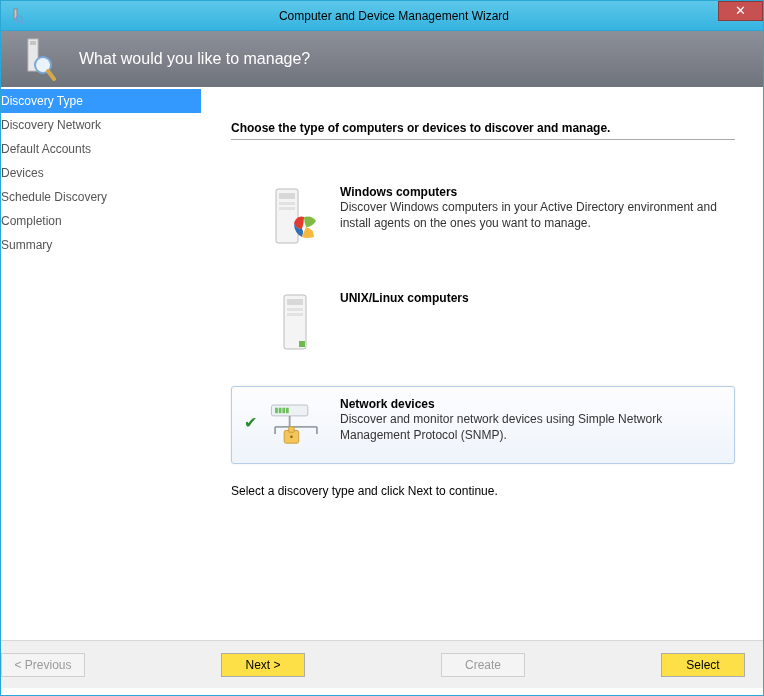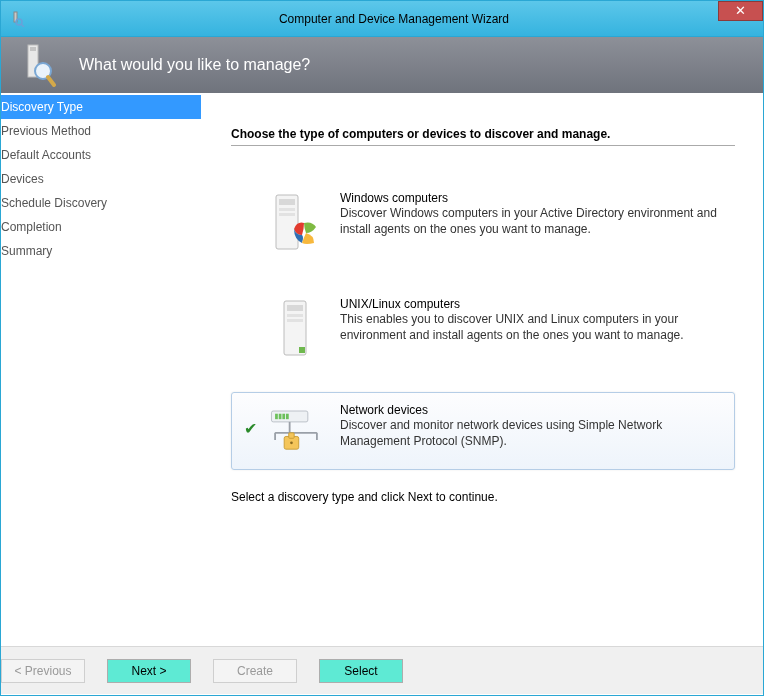--- a/index.html
+++ b/index.html
@@ -7,21 +7,21 @@
     margin: 0;
     font-family: "Segoe UI", Tahoma, sans-serif;
     font-size: 12px;
     background: #fff;
     width: 764px;
     height: 696px;
     overflow: hidden;
     border: 1px solid #2aa7d4;
   }
   .titlebar {
-    height: 36px;
+    height: 30px;
     background: #4fc2e8;
     background: linear-gradient(#5cc7ea, #35b3df);
     display: flex;
     align-items: center;
     position: relative;
     border-bottom: 1px solid #2aa7d4;
     justify-content: flex-end;
   }
   .titlebar .title {
     flex: 1;
@@ -118,50 +118,50 @@
   }
   .option-card.selected .check { visibility: visible; }
   .option-card .thumb {
     width: 60px;
     display: flex;
     justify-content: center;
     margin-right: 14px;
   }
   .option-text { flex: 1; }
   .option-text .opt-title {
-    font-weight: normal;
+    font-weight: bold;
     color: #000;
     font-size: 12px;
   }
   .option-text .opt-desc {
     color: #333;
     font-size: 12px;
     line-height: 1.35;
   }
   .hint {
     margin-top: 4px;
     font-size: 12px;
     color: #000;
   }
   .footer {
     height: 48px;
     background: #f0f0f0;
     border-top: 1px solid #d8d8d8;
     display: flex;
     align-items: center;
-    justify-content: flex-start;
+    justify-content: space-between;
     padding-right: 18px;
     gap: 22px;
   }
   .footer button {
     width: 84px;
     height: 24px;
     font-family: inherit;
     font-size: 12px;
-    background: #5eead4;
+    background: #fde047;
     border: 1px solid #adadad;
     cursor: pointer;
   }
   .footer button:disabled {
     color: #9a9a9a;
     border-color: #cfcfcf;
     background: #f4f4f4;
     cursor: default;
   }
   svg { display: block; }
@@ -189,21 +189,21 @@
       <circle cx="22" cy="28" r="8" fill="#eaf3fb" stroke="#7aa7d4" stroke-width="2"></circle>
       <line x1="27" y1="34" x2="33" y2="42" stroke="#d4a94a" stroke-width="4" stroke-linecap="round"></line>
     </svg>
   </span>
   <span>What would you like to manage?</span>
 </div>
 
 <div class="body-area">
   <div class="sidebar">
     <div class="step active">Discovery Type</div>
-    <div class="step disabled">Previous Method</div>
+    <div class="step disabled">Discovery Network</div>
     <div class="step disabled">Default Accounts</div>
     <div class="step disabled">Devices</div>
     <div class="step disabled">Schedule Discovery</div>
     <div class="step disabled">Completion</div>
     <div class="step disabled">Summary</div>
   </div>
 
   <div class="content">
     <div class="content-title">Choose the type of computers or devices to discover and manage.</div>
 
@@ -235,21 +235,20 @@
         <svg width="56" height="64" viewBox="0 0 56 64">
           <rect x="16" y="4" width="22" height="54" rx="2" fill="#f4f4f4" stroke="#bcbcbc"></rect>
           <rect x="19" y="8" width="16" height="6" fill="#d8d8d8"></rect>
           <rect x="19" y="17" width="16" height="3" fill="#e2e2e2"></rect>
           <rect x="19" y="22" width="16" height="3" fill="#e2e2e2"></rect>
           <rect x="31" y="50" width="6" height="6" fill="#6fb84e"></rect>
         </svg>
       </div>
       <div class="option-text">
         <div class="opt-title">UNIX/Linux computers</div>
-        <div class="opt-desc">This enables you to discover UNIX and Linux computers in your environment and install agents on the ones you want to manage.</div>
       </div>
     </div>
 
     <div class="option-card selected">
       <div class="check">✔</div>
       <div class="thumb">
         <svg width="66" height="56" viewBox="0 0 66 56">
           <rect x="6" y="6" width="40" height="12" rx="2" fill="#eef1f4" stroke="#b7bdc4"></rect>
           <rect x="10" y="9" width="3" height="6" fill="#6cc05b"></rect>
           <rect x="14" y="9" width="3" height="6" fill="#6cc05b"></rect>

